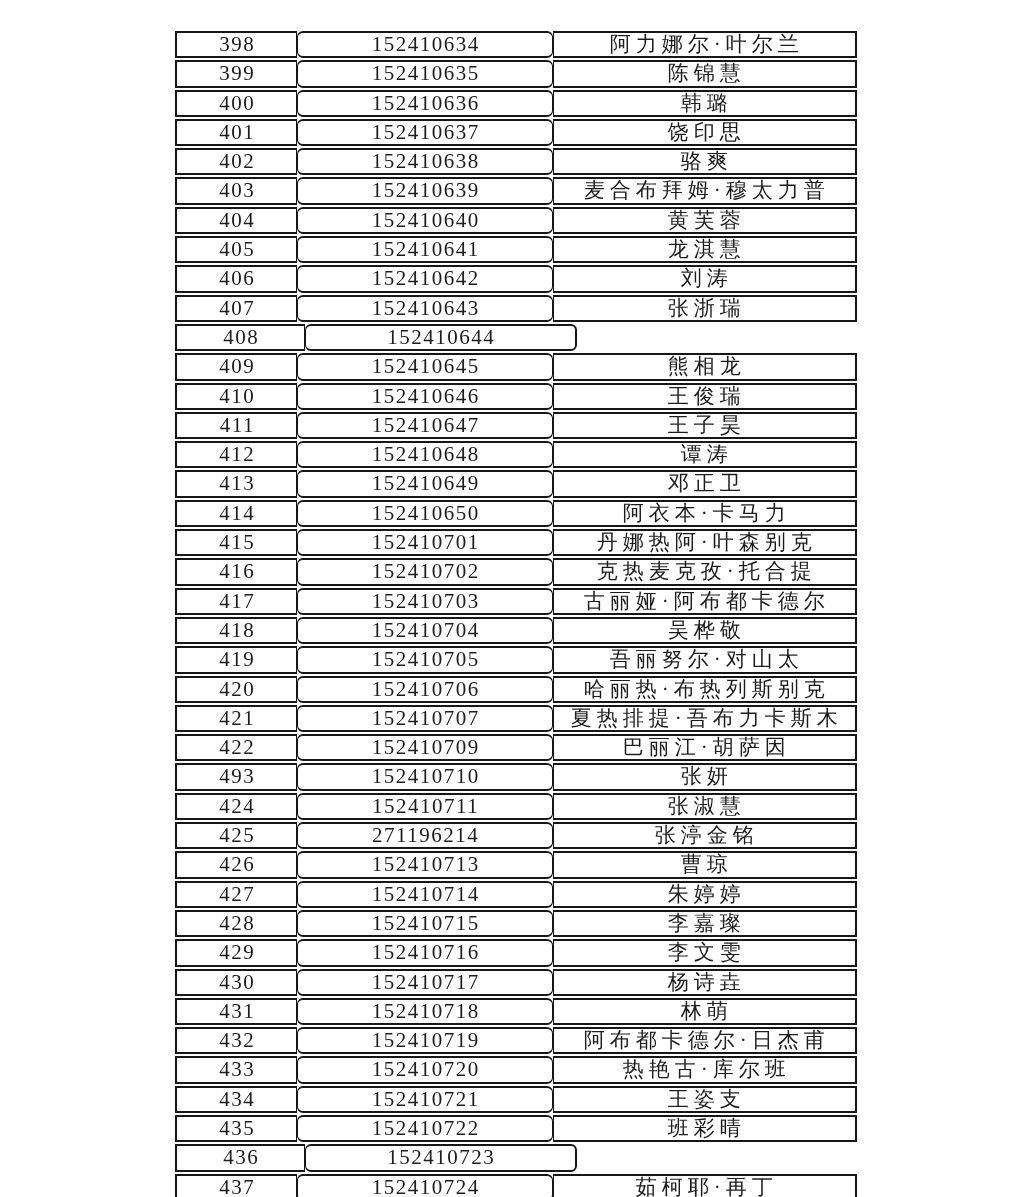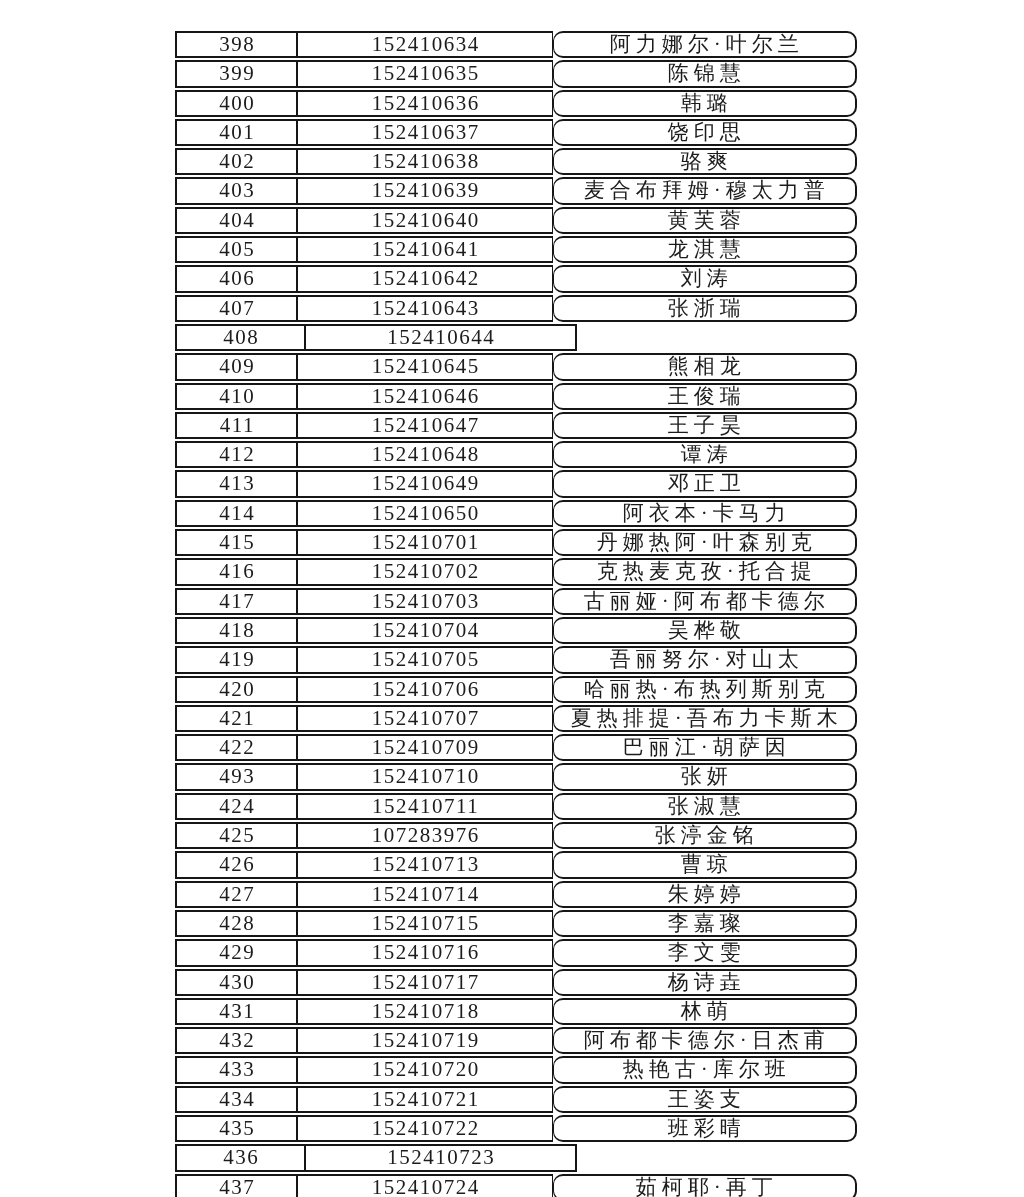--- a/index.html
+++ b/index.html
@@ -46,26 +46,26 @@
   .row .cell:last-child  { border-right-width: 2px; }
   .col-no {
     width: 130px;
     letter-spacing: 1.5px;
     padding-left: 1.5px;
   }
   .col-id {
     width: 272px;
     letter-spacing: 1.5px;
     padding-left: 1.5px;
+    border-radius: 6px;
   }
   .col-name {
     width: 324px;
     letter-spacing: 5px;
     padding-left: 5px;
-    border-radius: 10px;
   }
 </style>
 </head>
 <body>
 
 <div class="page">
   <div class="roster-table" id="roster-table">
   <div class="row">
     <div class="cell col-no">398</div>
     <div class="cell col-id">152410634</div>
@@ -222,21 +222,21 @@
   </div>
 
   <div class="row">
     <div class="cell col-no">424</div>
     <div class="cell col-id">152410711</div>
     <div class="cell col-name">张淑慧</div>
   </div>
 
   <div class="row">
     <div class="cell col-no">425</div>
-    <div class="cell col-id">107283976</div>
+    <div class="cell col-id">271196214</div>
     <div class="cell col-name">张渟金铭</div>
   </div>
 
   <div class="row">
     <div class="cell col-no">426</div>
     <div class="cell col-id">152410713</div>
     <div class="cell col-name">曹琼</div>
   </div>
 
   <div class="row">

